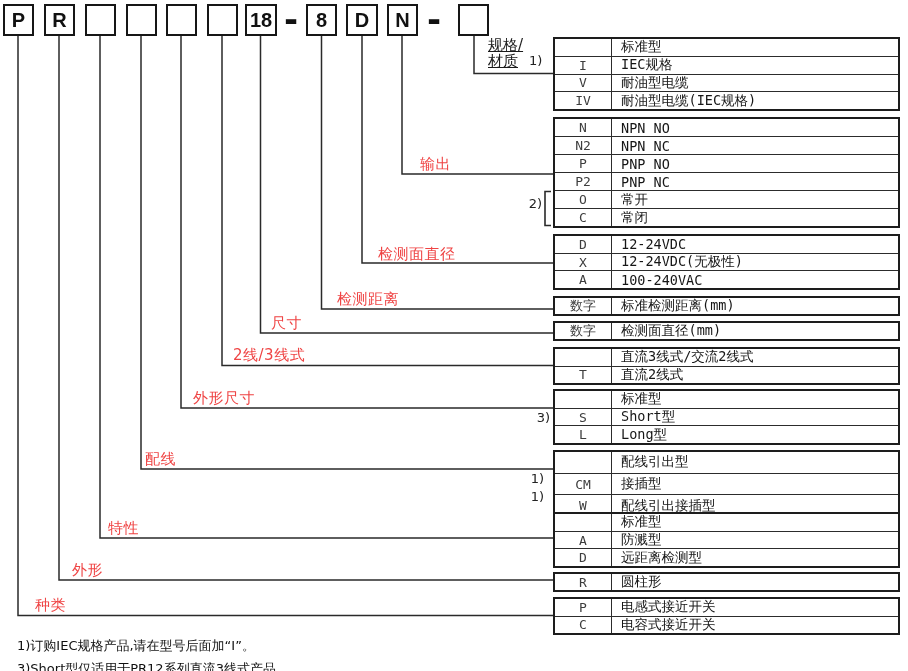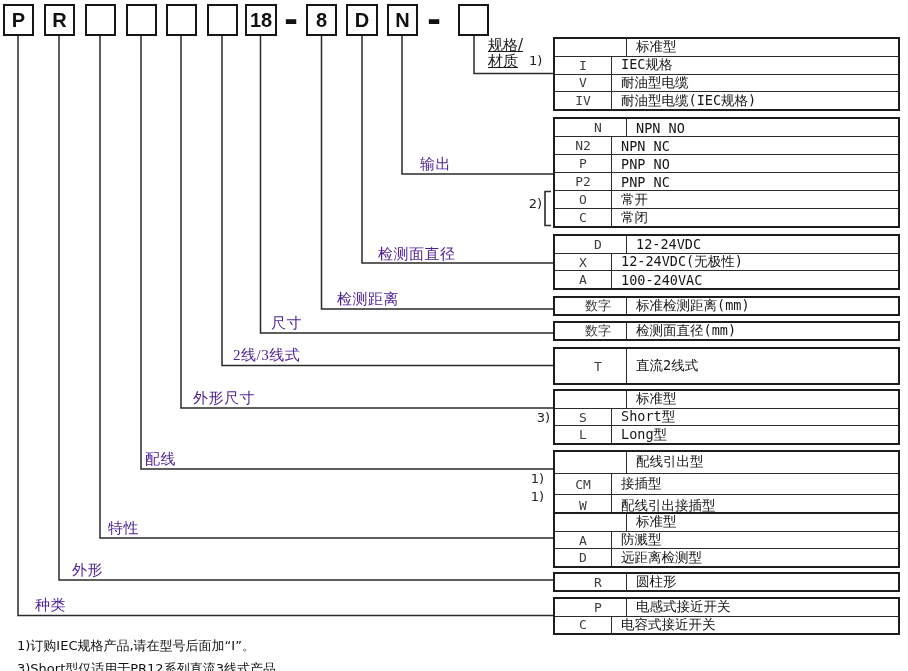--- a/index.html
+++ b/index.html
@@ -4,28 +4,28 @@
 <style>
   html,body{margin:0;padding:0;background:#fff;}
   .stage{position:relative;width:908px;height:671px;background:#fff;overflow:hidden;
          font-family:"DejaVu Sans","Liberation Sans",sans-serif;color:#1c1c1c;}
   svg.lines{position:absolute;left:0;top:0;z-index:1;}
   .cbox{position:absolute;top:4px;height:32px;width:31px;box-sizing:border-box;
         border:2.5px solid #161616;background:#fff;display:flex;align-items:center;justify-content:center;
         font-family:"Liberation Sans","DejaVu Sans",sans-serif;font-weight:bold;font-size:20px;color:#111;z-index:3;}
   .dash{position:absolute;top:2px;height:34px;display:flex;align-items:center;justify-content:center;
         font-weight:900;font-size:34px;color:#111;z-index:3;font-family:"DejaVu Sans",sans-serif;}
-  .blabel{position:absolute;font-size:15px;color:#4c1d95;white-space:nowrap;z-index:4;letter-spacing:0.5px;font-family:Liberation Serif, serif;}
+  .blabel{position:absolute;font-size:15px;color:#ef4444;white-space:nowrap;z-index:4;letter-spacing:0.5px;}
   .speclabel{position:absolute;left:488px;top:37px;z-index:4;font-size:15px;color:#1b1b1b;line-height:16px;}
   .speclabel .ln{display:block;white-space:nowrap;text-decoration:underline;}
   .specnote{position:absolute;left:529px;top:53px;font-size:13px;z-index:4;color:#222;}
   .tbl{position:absolute;left:553px;width:347px;box-sizing:border-box;border:2px solid #1d1d1d;
        background:#fff;display:flex;flex-direction:column;z-index:2;}
   .trow{flex:1;display:flex;border-top:1.4px solid #2c2c2c;min-height:0;}
-  .trow:first-child{border-top:none;padding-left:15px;}
+  .trow:first-child{border-top:none;}
   .tcode{width:57px;box-sizing:border-box;border-right:1.4px solid #2c2c2c;display:flex;align-items:center;
          justify-content:center;font-size:13px;color:#3d3d3d;
          font-family:"DejaVu Sans Mono","DejaVu Sans",monospace;}
   .tdesc{flex:1;display:flex;align-items:center;padding-left:9px;font-size:13.5px;color:#161616;
          white-space:nowrap;overflow:hidden;font-family:"DejaVu Sans Mono","DejaVu Sans",monospace;}
   .snote{position:absolute;width:22px;text-align:right;font-size:13px;color:#222;z-index:4;}
   .fnote{position:absolute;left:17px;font-size:13px;color:#101010;white-space:nowrap;z-index:4;}
 </style>
 </head>
 <body>
@@ -150,20 +150,24 @@
 
   <div class="tbl" style="top:321px;height:20px">
     <div class="trow">
         <div class="tcode">数字</div>
         <div class="tdesc">检测面直径(mm)</div>
       </div>
   </div>
 
   <div class="tbl" style="top:347px;height:38px">
     <div class="trow">
+        <div class="tcode"></div>
+        <div class="tdesc">直流3线式/交流2线式</div>
+      </div>
+    <div class="trow">
         <div class="tcode">T</div>
         <div class="tdesc">直流2线式</div>
       </div>
   </div>
 
   <div class="tbl" style="top:389px;height:56px">
     <div class="trow">
         <div class="tcode"></div>
         <div class="tdesc">标准型</div>
       </div>

